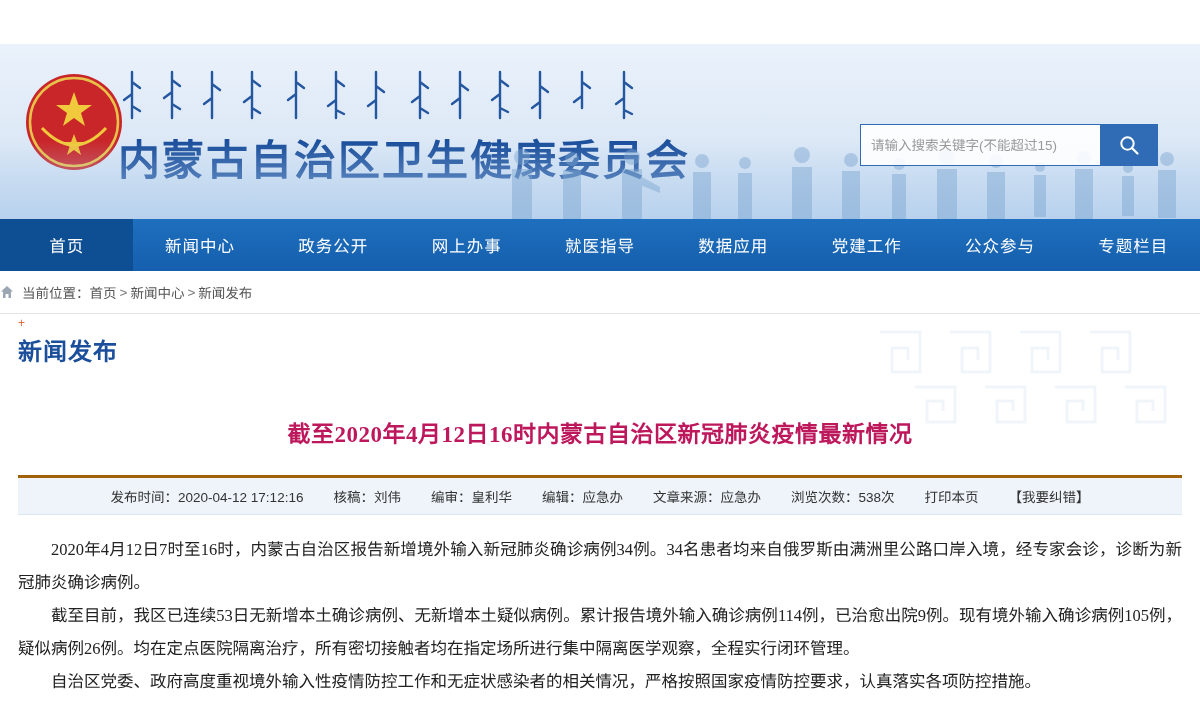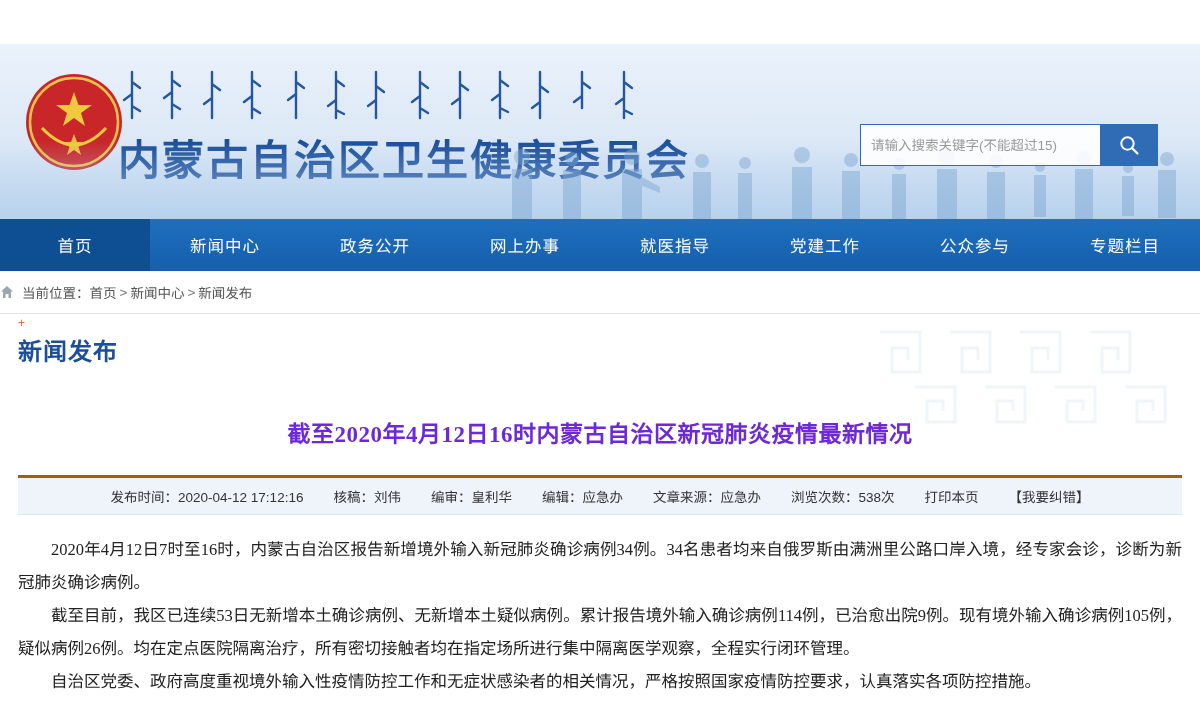--- a/index.html
+++ b/index.html
@@ -171,21 +171,21 @@
 
   
   .article {
     position: relative;
     padding: 0 18px;
   }
   .article-title {
     text-align: center;
     font-size: 23px;
     font-weight: bold;
-    color: #6d28d9;
+    color: #be185d;
     margin: 42px 0 26px 0;
     font-family: "Liberation Serif", "DejaVu Serif", serif;
     letter-spacing: 0.5px;
   }
   .meta-bar {
     background: #eef4fa;
     border-top: 3px solid #a16207;
     border-bottom: 1px solid #dbe6f2;
     height: 36px;
     display: flex;
@@ -320,20 +320,21 @@
       </button>
     </div>
   </div>
 
   <div class="nav">
     <div class="nav-item active">首页</div>
     <div class="nav-item">新闻中心</div>
     <div class="nav-item">政务公开</div>
     <div class="nav-item">网上办事</div>
     <div class="nav-item">就医指导</div>
+    <div class="nav-item">数据应用</div>
     <div class="nav-item">党建工作</div>
     <div class="nav-item">公众参与</div>
     <div class="nav-item">专题栏目</div>
   </div>
 
   <div class="breadcrumb">
     <span class="home-icon">
       <svg width="14" height="14" viewBox="0 0 14 14">
         <path d="M7 1 L13 6.5 H11 V13 H8.5 V9 H5.5 V13 H3 V6.5 H1 Z" fill="#9aa6b2"></path>
       </svg>

